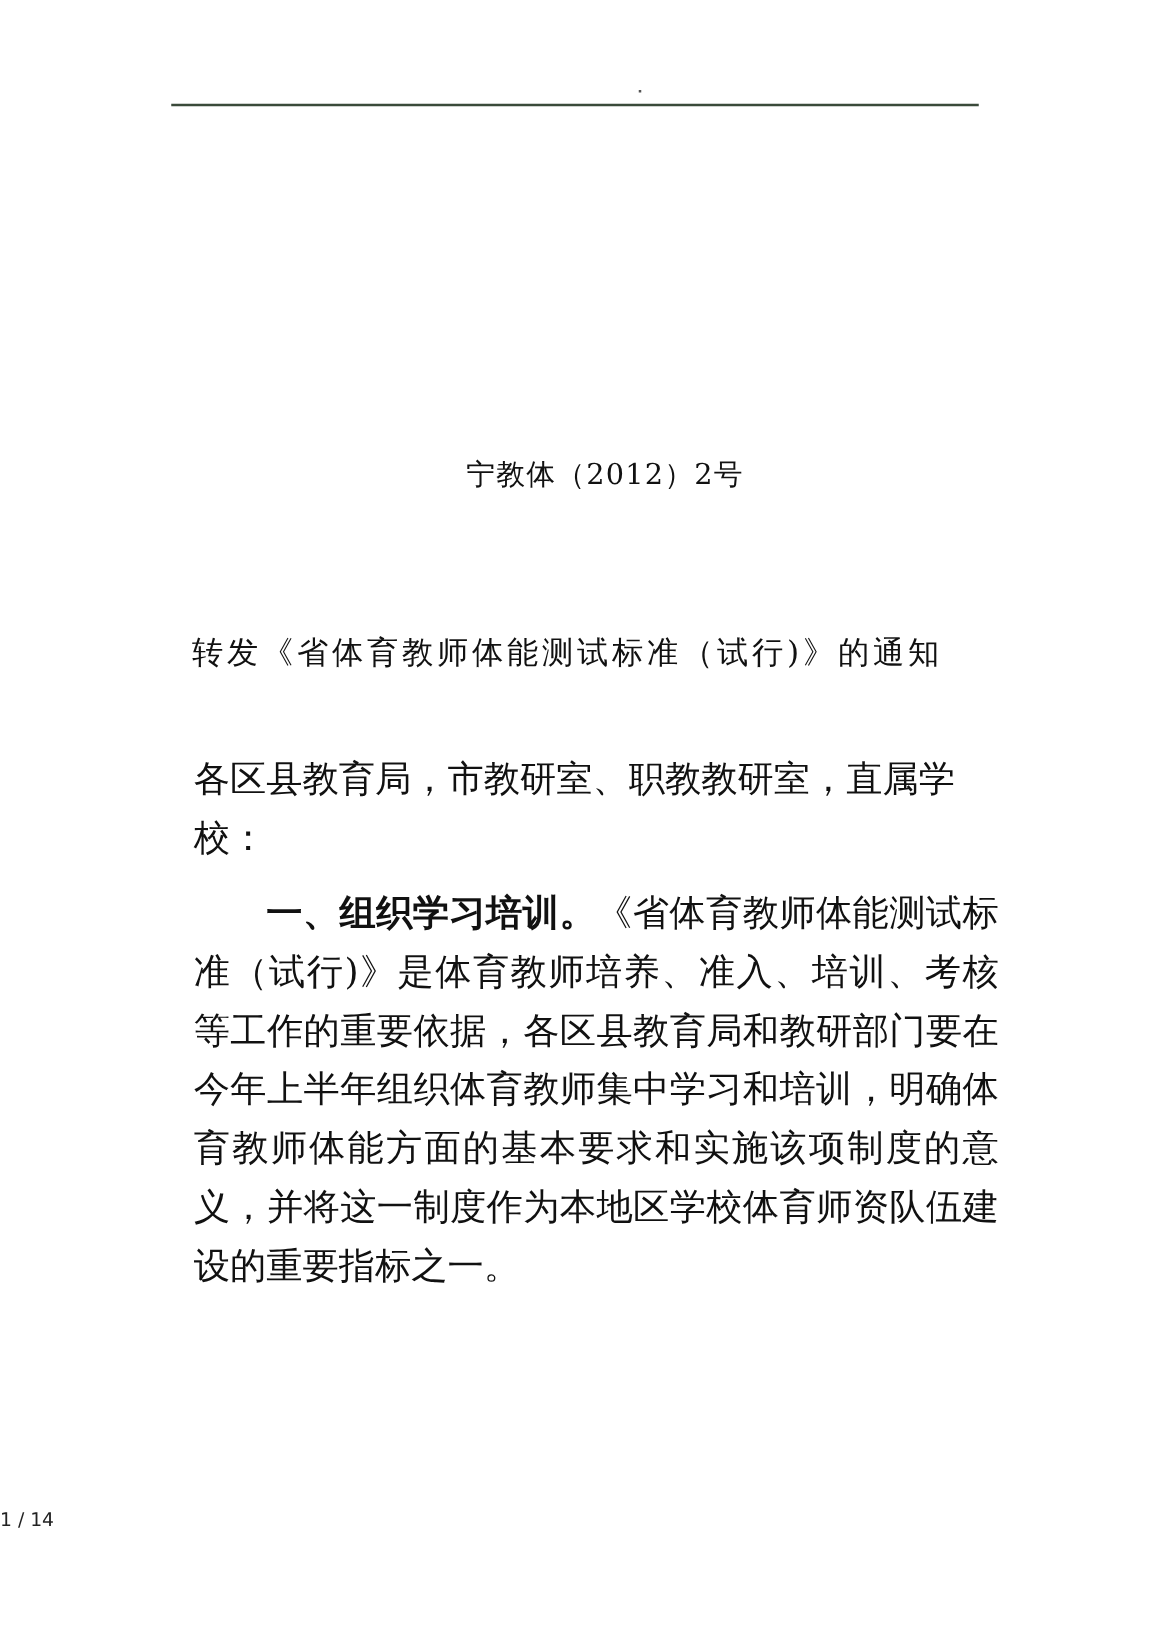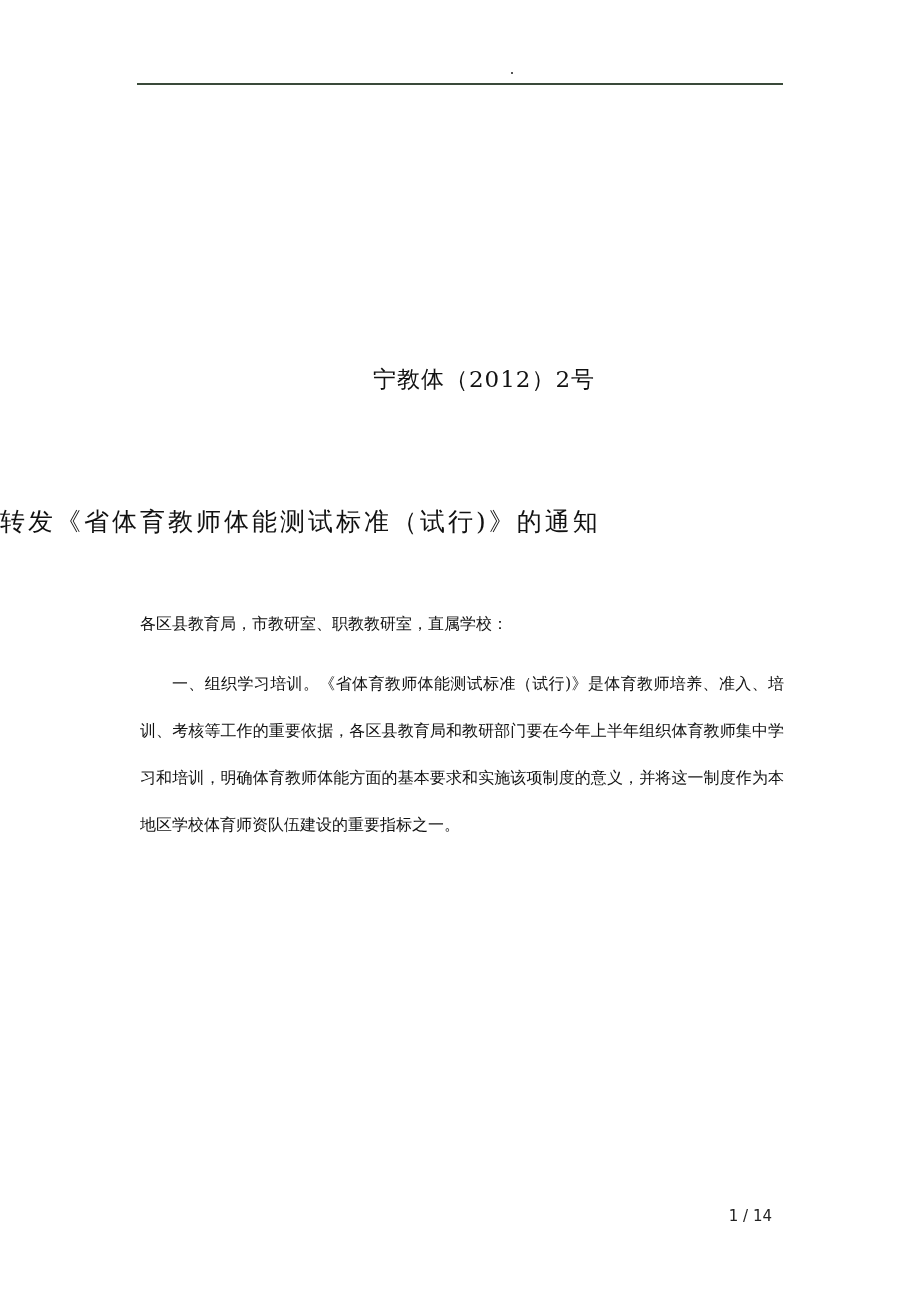--- a/index.html
+++ b/index.html
@@ -3,31 +3,31 @@
 <meta charset="utf-8">
 <style>
   html, body { margin:0; padding:0; background:#ffffff; }
   body { width:920px; height:1302px; position:relative; overflow:hidden;
          font-family:"DejaVu Serif","Liberation Serif",serif; color:#111; }
   .header-rule { position:absolute; left:137px; top:83px; width:646px; height:0;
                  border-top:2px solid #3a4a3a; }
   .header-dot { position:absolute; left:511px; top:72px; width:2px; height:2px; background:#555; }
   .doc-number { position:absolute; left:0; width:920px; top:364px; text-align:center;
                 font-size:23px; letter-spacing:1px;padding-left:24px; }
-  .doc-title { position:absolute; left:0; width:908px; top:505px; 
+  .doc-title { position:absolute; left:0; width:908px; top:505px; text-align:center;
                font-size:25px; letter-spacing:3px; }
-  .body { position:absolute; left:140px; top:600px; width:644px; font-size:16px; line-height:47px; }
+  .body { position:absolute; left:155px; top:600px; width:644px; font-size:29px; line-height:47px; }
   .para { margin:0; text-align:justify; text-align-last:left; word-break:break-all; }
   .indent { text-indent:2em; }
   .salutation { margin:0; }
-  .bold { font-weight:normal; }
+  .bold { font-weight:bold; }
   .p1 { margin-top:0; }
   .sec1 { margin-top:13px; }
   .sec2 { margin-top:13px; }
-  .page-footer { position:absolute; left:0; width:772px; top:1207px; text-align:right;
+  .page-footer { position:absolute; left:0; width:772px; top:1207px; text-align:left;
                  font-family:"DejaVu Sans","Liberation Sans",sans-serif; font-size:15px; color:#222; }
 </style>
 </head>
 <body>
 
 <div class="header-dot"></div>
 <div class="header-rule"></div>
 
 <div class="doc-number">宁教体（2012）2号</div>
 

